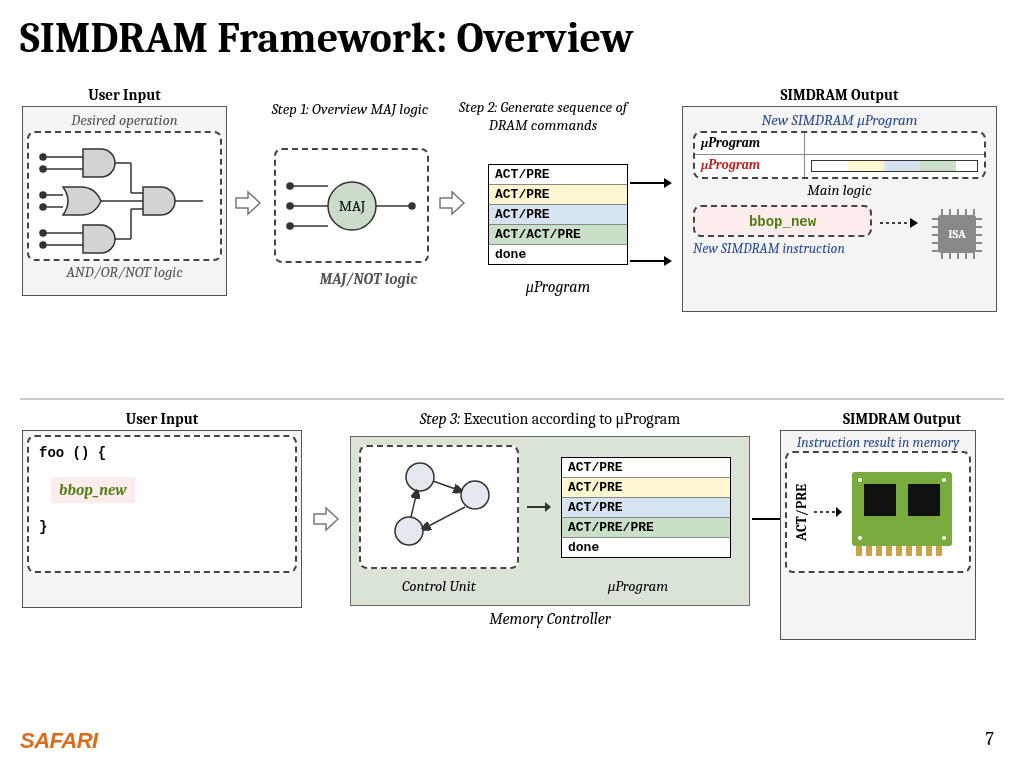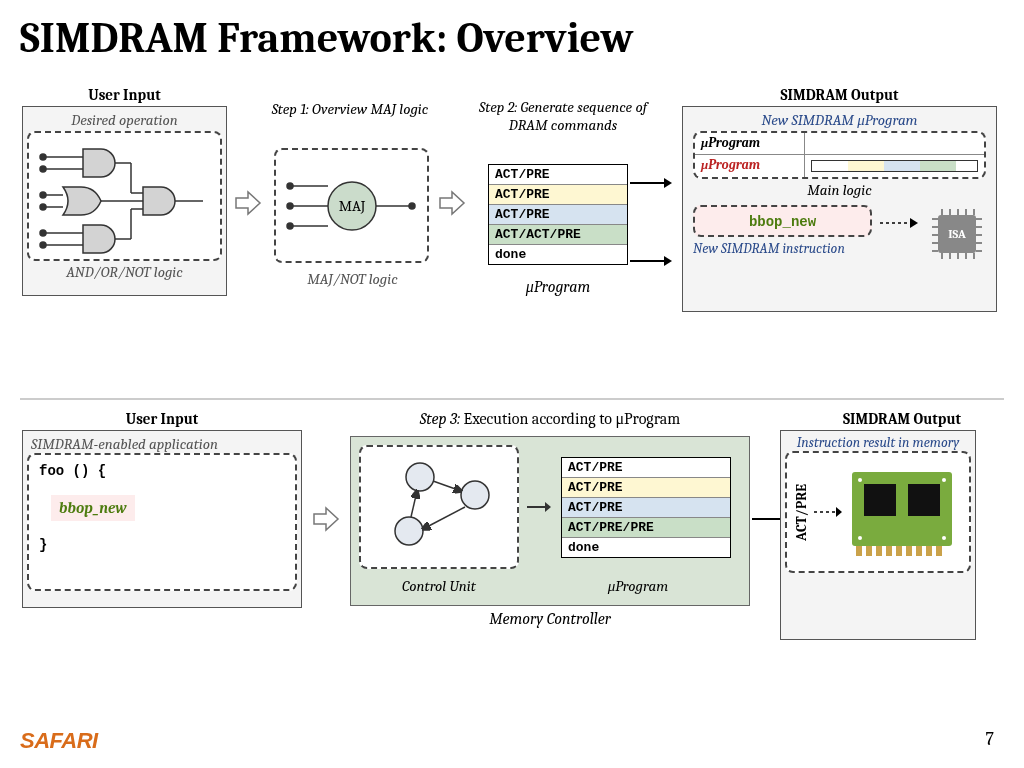--- a/index.html
+++ b/index.html
@@ -87,29 +87,29 @@
         <circle cx="10" cy="52" r="3" fill="#333"></circle>
       <line x1="10" y1="72" x2="48" y2="72"></line>
         <circle cx="10" cy="72" r="3" fill="#333"></circle>
       <circle cx="72" cy="52" r="24" fill="#cbdccb"></circle>
       <line x1="96" y1="52" x2="132" y2="52"></line>
         <circle cx="132" cy="52" r="3" fill="#333"></circle>
     </g>
     <text x="72" y="57" text-anchor="middle" font-family="Cambria,Georgia" font-size="15">MAJ</text>
   </svg>
 </div>
-<div class="section italic" style="left:270px; top:270px; width:165px;">MAJ/NOT logic</div>
+<div class="section italic" style="left:286px; top:270px; width:165px;font-weight:bold;">MAJ/NOT logic</div>
 
 <div class="section arrow-out" style="left:438px; top:190px;">
   <svg width="28" height="26">
       <path d="M2 8 h12 v-6 l12 11 l-12 11 v-6 h-12 z" fill="#fff" stroke="#777" stroke-width="1.5"></path>
     </svg>
 </div>
 
-<div class="section" style="left:478px; top:98px; width:170px;">
+<div class="section" style="left:458px; top:98px; width:170px;">
   <div class="italic-black" style="font-size:15px">Step 2: Generate sequence of DRAM commands</div>
 </div>
 <div class="section cmd-tbl" style="left:488px; top:164px; width:140px;">
   <div class="r">ACT/PRE</div>
   <div class="r row-y">ACT/PRE</div>
   <div class="r row-b">ACT/PRE</div>
   <div class="r row-g">ACT/ACT/PRE</div>
   <div class="r" style="border-bottom:none">done</div>
 </div>
 <div class="section italic-black" style="left:488px; top:278px; width:140px; font-size:16px">μProgram</div>
@@ -192,21 +192,20 @@
     </div>
   </div>
 </div>
 
 <div class="hr"></div>
 
 <div class="section" style="left:22px; top:410px;">
   <div class="label" style="width:280px">User Input</div>
 </div>
 <div class="section gray-box" style="left:22px; top:430px; width:280px; height:178px;">
-  <div class="italic" style="text-align:left; padding-left:4px">SIMDRAM-enabled application</div>
   <div class="dashed-box" style="height:138px; padding:8px 10px; text-align:left;">
     <div class="mono" style="margin-bottom:16px">foo () {</div>
     <div class="mono red" style="background:#fdecec; padding:4px 8px; margin:0 0 16px 12px; display:inline-block; font-style:italic; font-family:Cambria,Georgia; font-size:15px">bbop_new</div>
     <div class="mono">}</div>
   </div>
 </div>
 
 <div class="section arrow-out" style="left:312px; top:506px;">
   <svg width="28" height="26">
       <path d="M2 8 h12 v-6 l12 11 l-12 11 v-6 h-12 z" fill="#fff" stroke="#777" stroke-width="1.5"></path>

